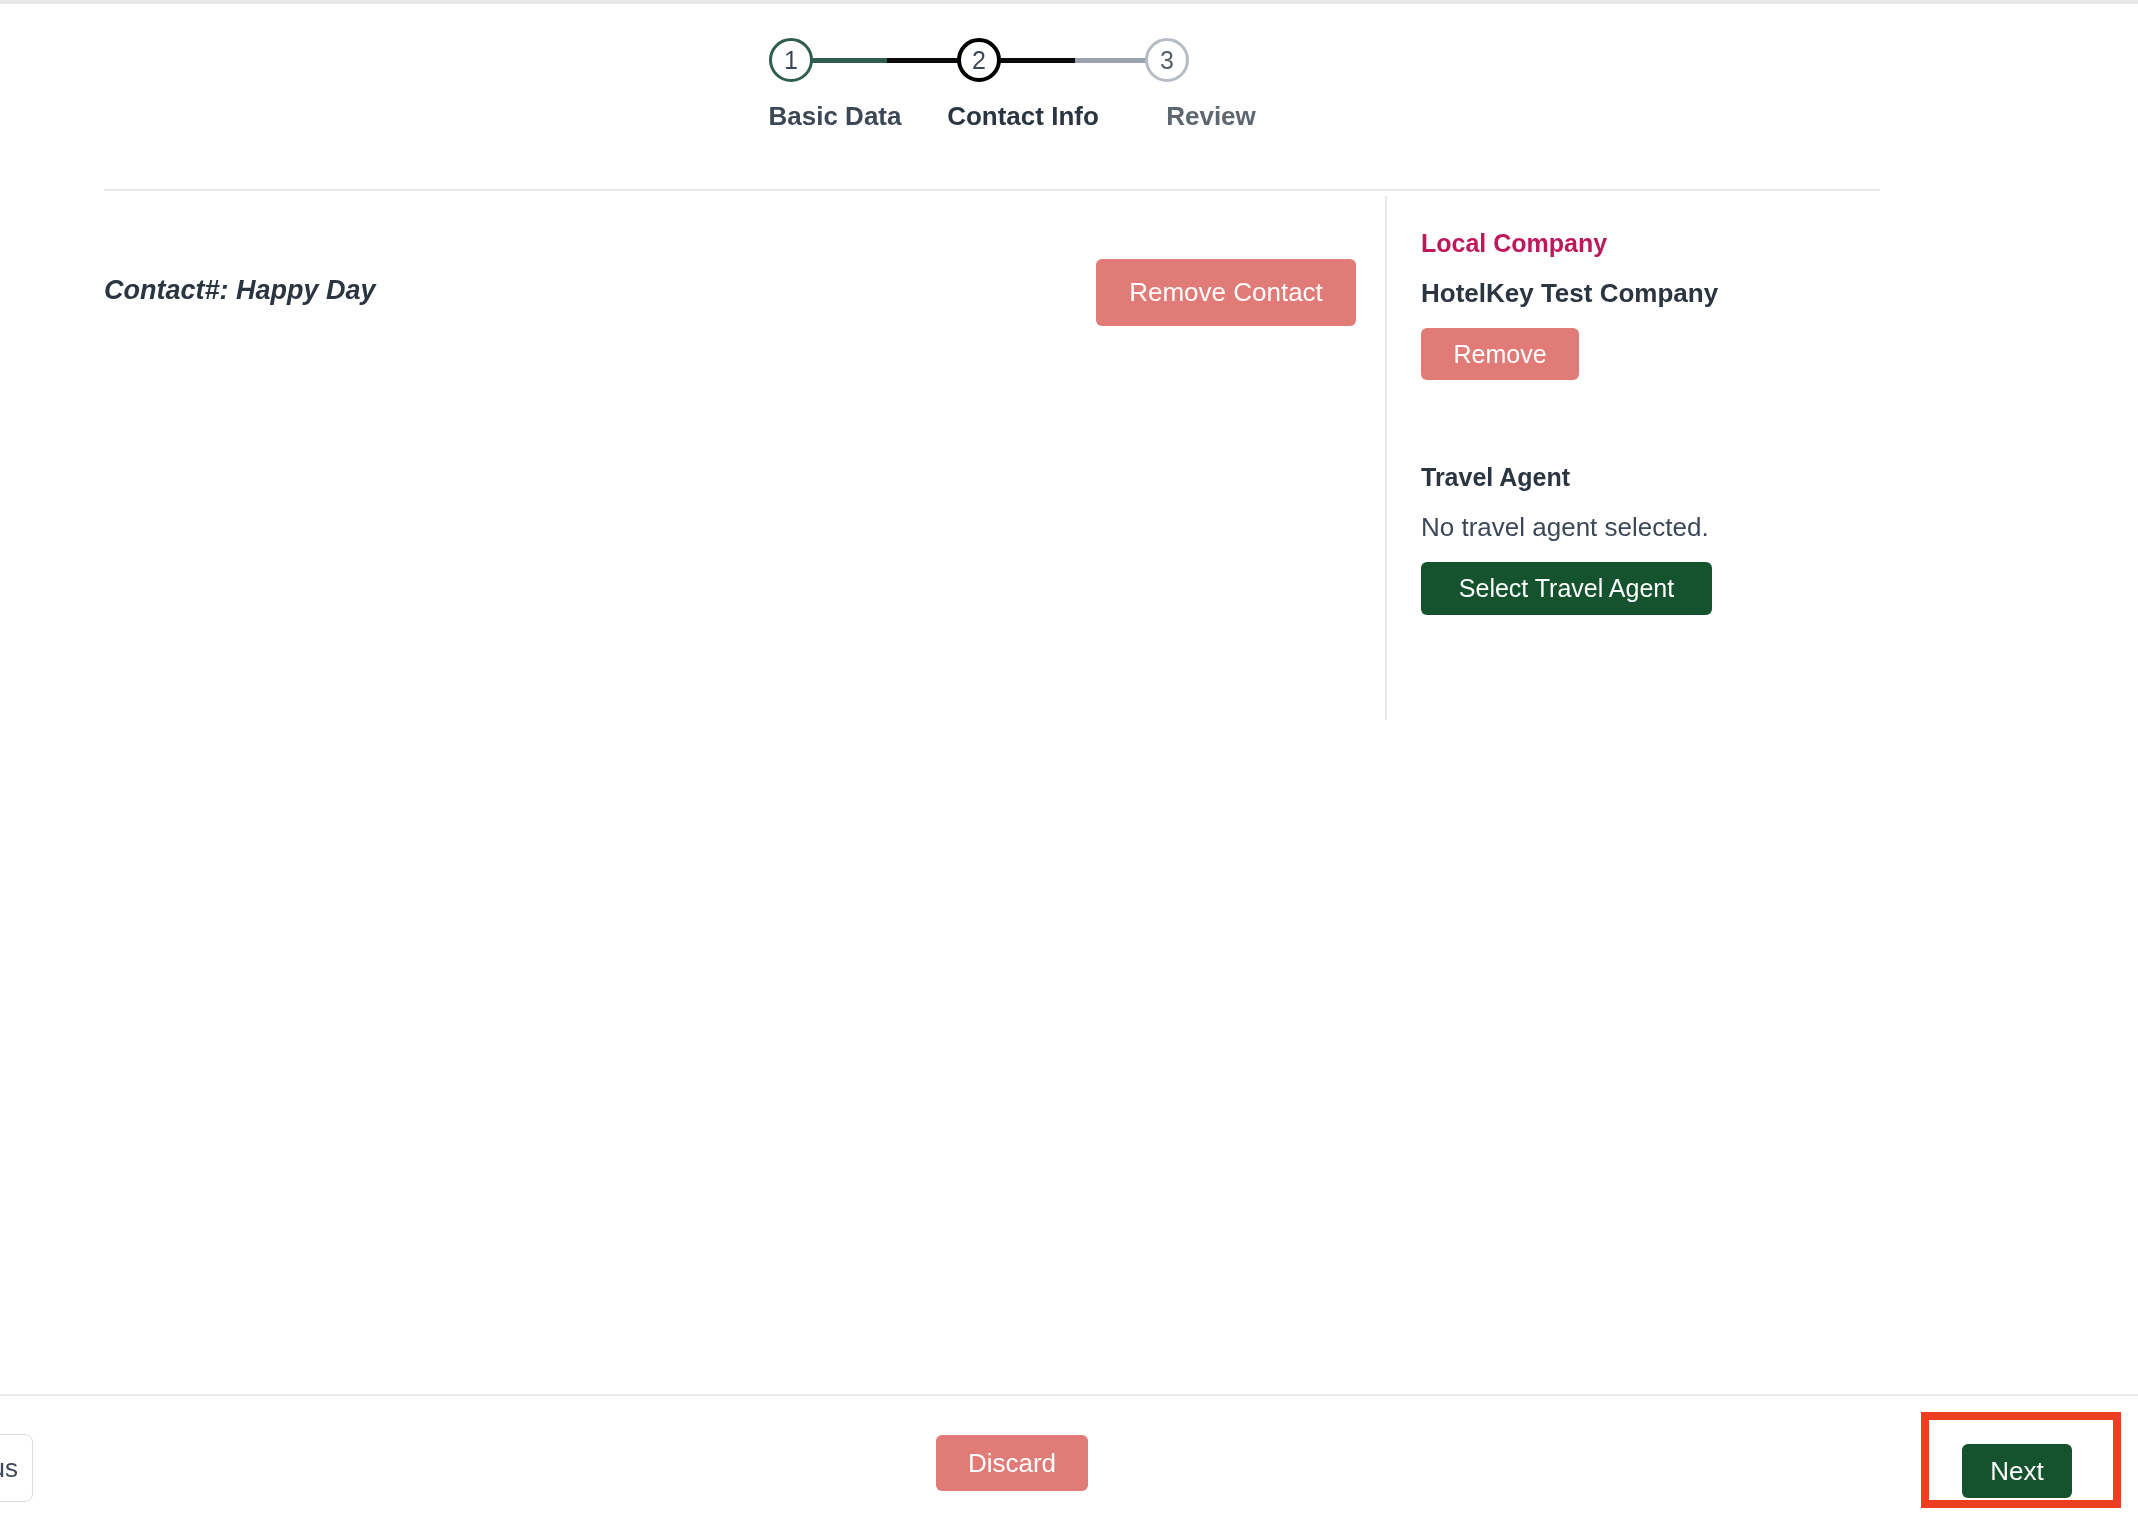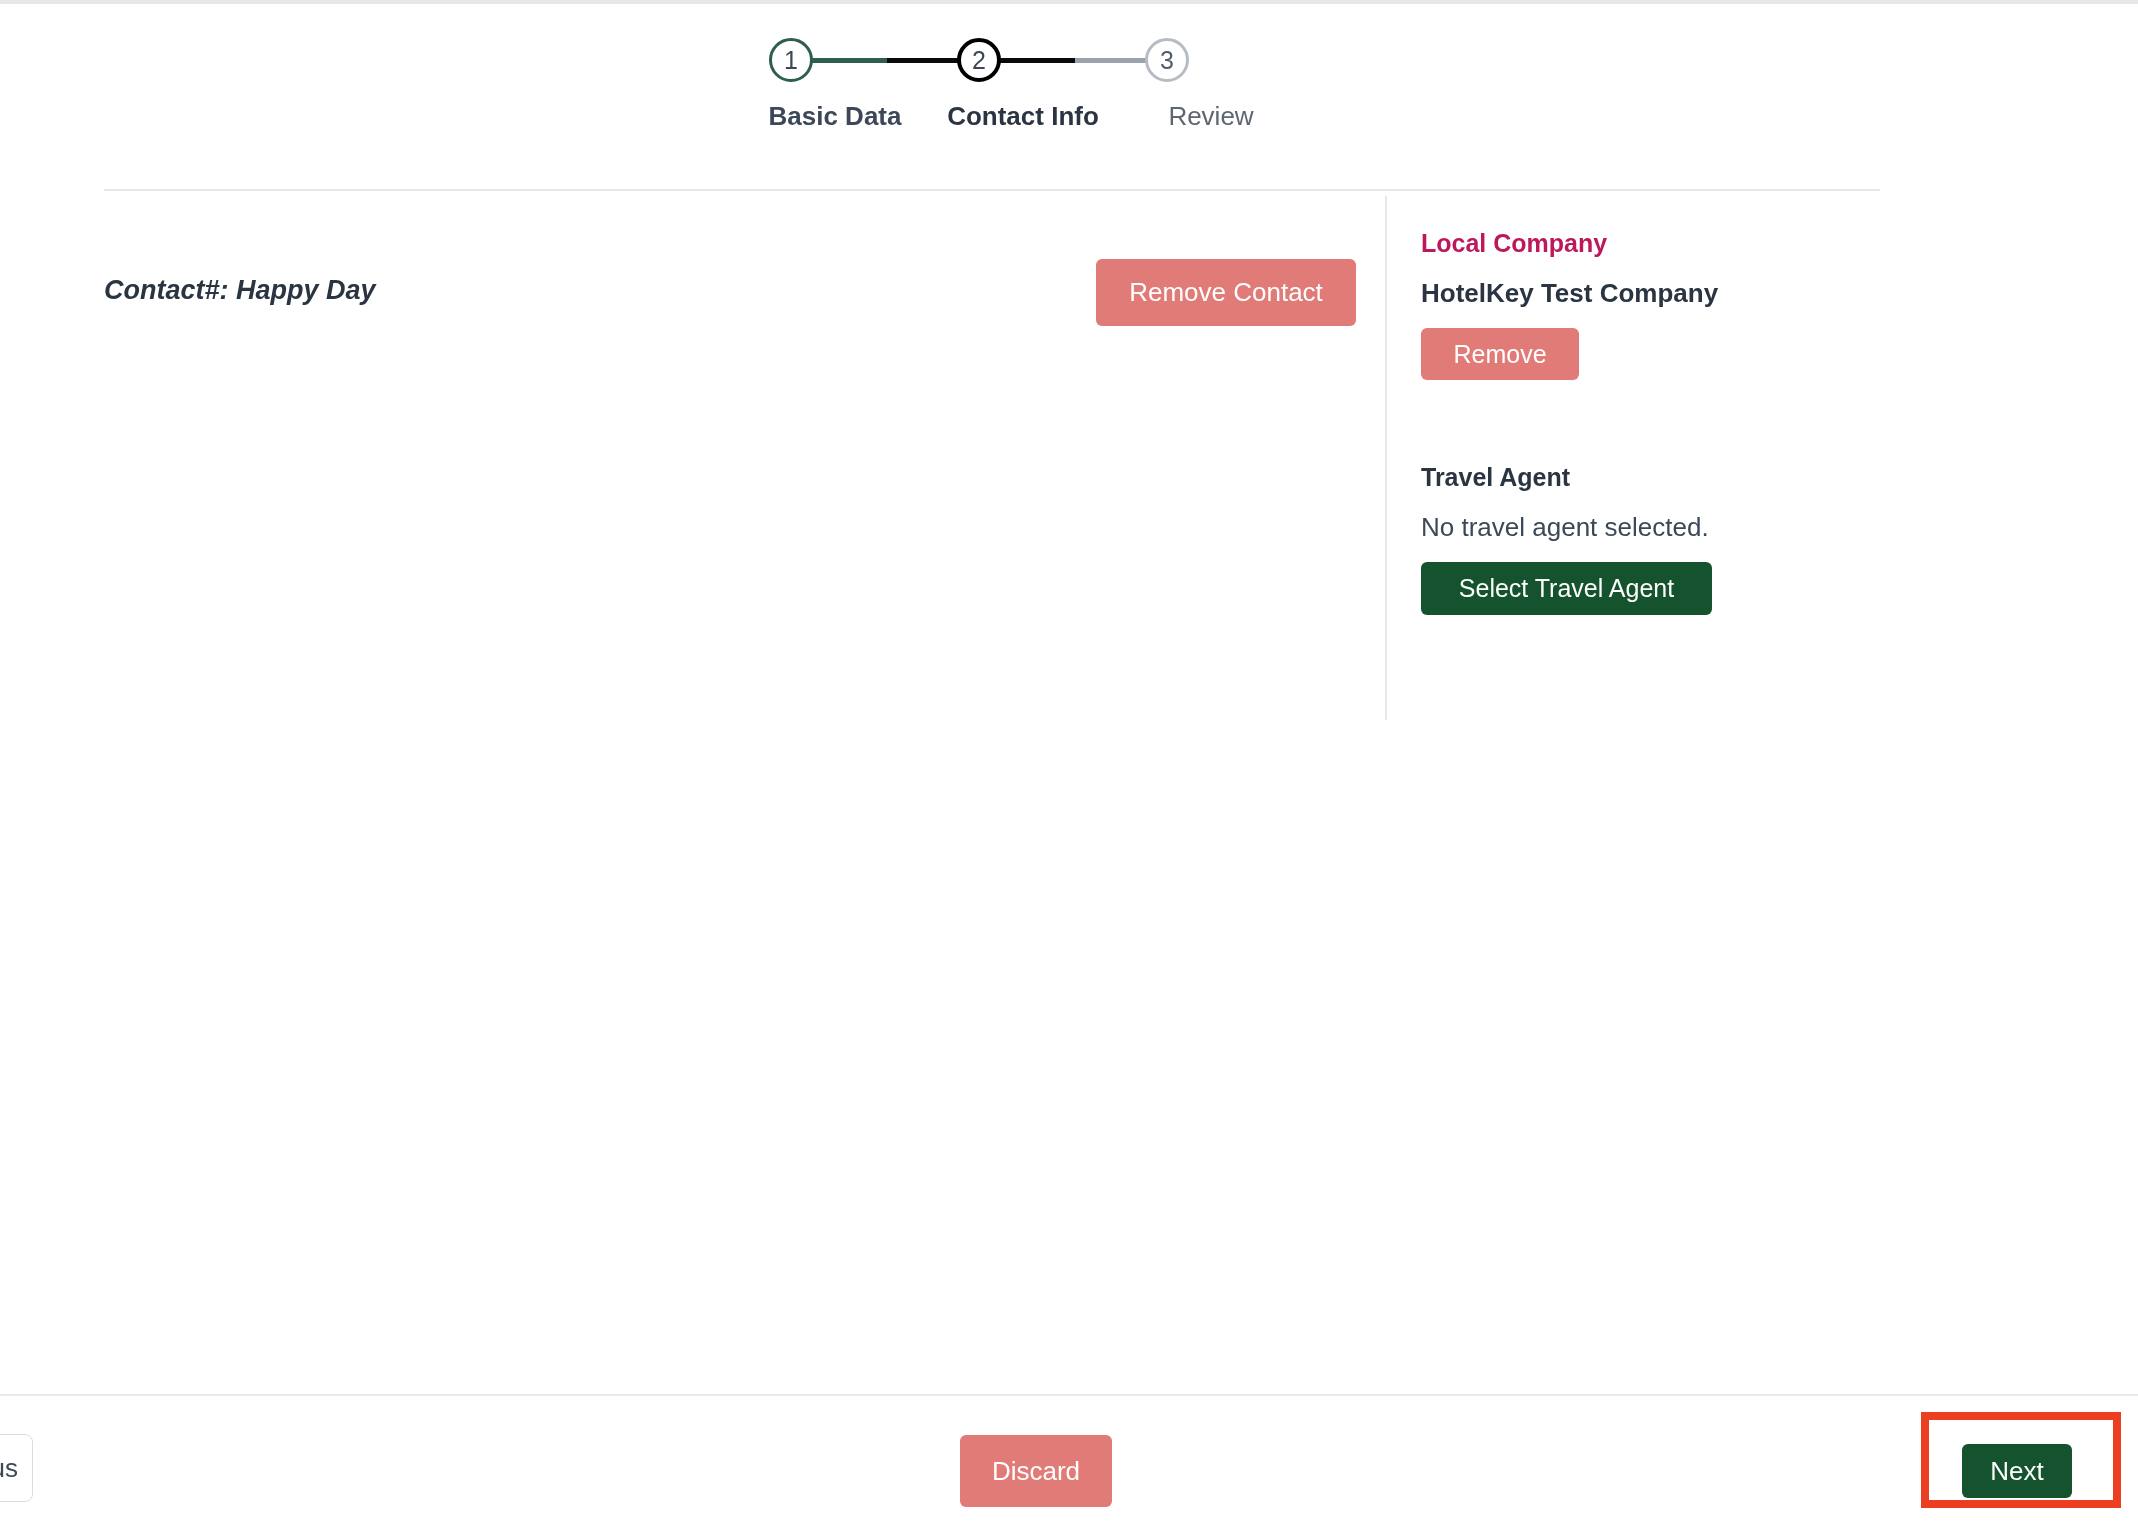--- a/index.html
+++ b/index.html
@@ -82,21 +82,21 @@
   .step-label {
     position: absolute;
     top: 0;
     text-align: center;
     font-size: 26px;
     line-height: 36px;
     white-space: nowrap;
   }
   .step-label.l1 { left: 641px; width: 300px; font-weight: 700; color: #3c4858; }
   .step-label.l2 { left: 829px; width: 300px; font-weight: 700; color: #2b3542; }
-  .step-label.l3 { left: 1017px; width: 300px; font-weight: 400; color: #5e6670; }
+  .step-label.l3 { left: 1017px; width: 300px; font-weight: 700; color: #5e6670; }
 
   
   .content-rule {
     position: absolute;
     left: 104px;
     top: 189px;
     width: 1776px;
     height: 2px;
     background: #e6e7e9;
   }
@@ -240,23 +240,22 @@
     border-radius: 8px;
     justify-content: flex-end;
     padding-right: 14px;
     overflow: hidden;
   }
   .discard-btn {
     position: absolute;
     left: 936px;
     top: 39px;
     width: 152px;
-    height: 72px;
-    font-size: 26px;
-    margin-left: 24px;
+    height: 56px;
+    font-size: 26px;
   }
   .next-highlight {
     position: absolute;
     left: 1921px;
     top: 1412px;
     width: 200px;
     height: 96px;
     border: 8px solid #ec3e20;
     box-sizing: border-box;
     background: transparent;

